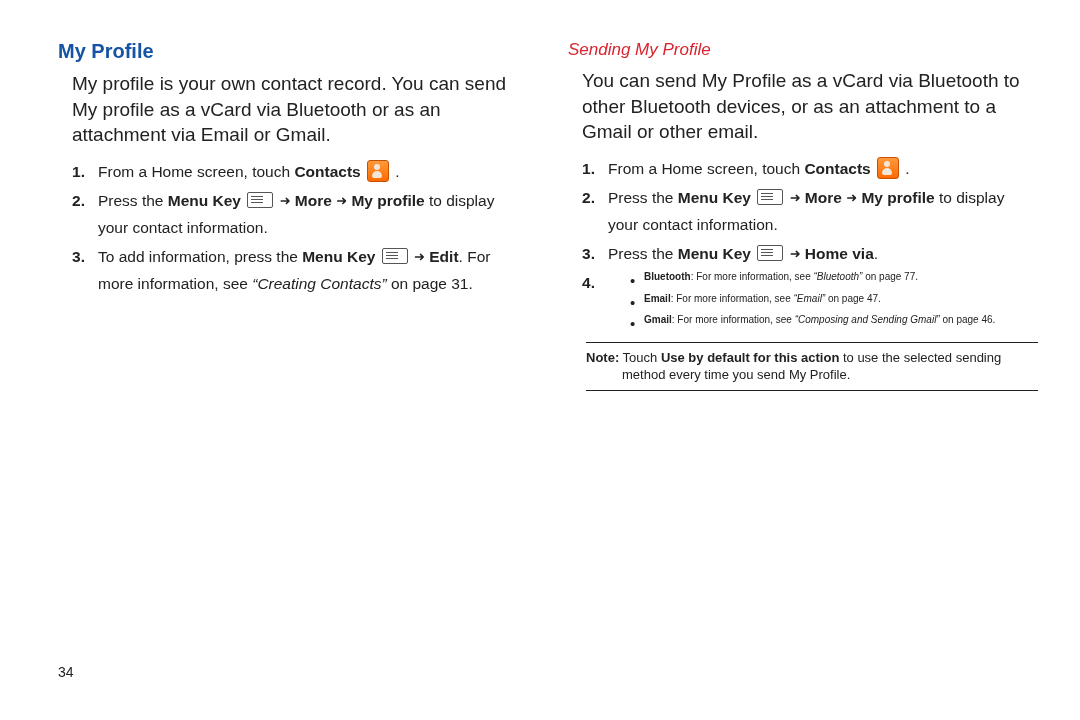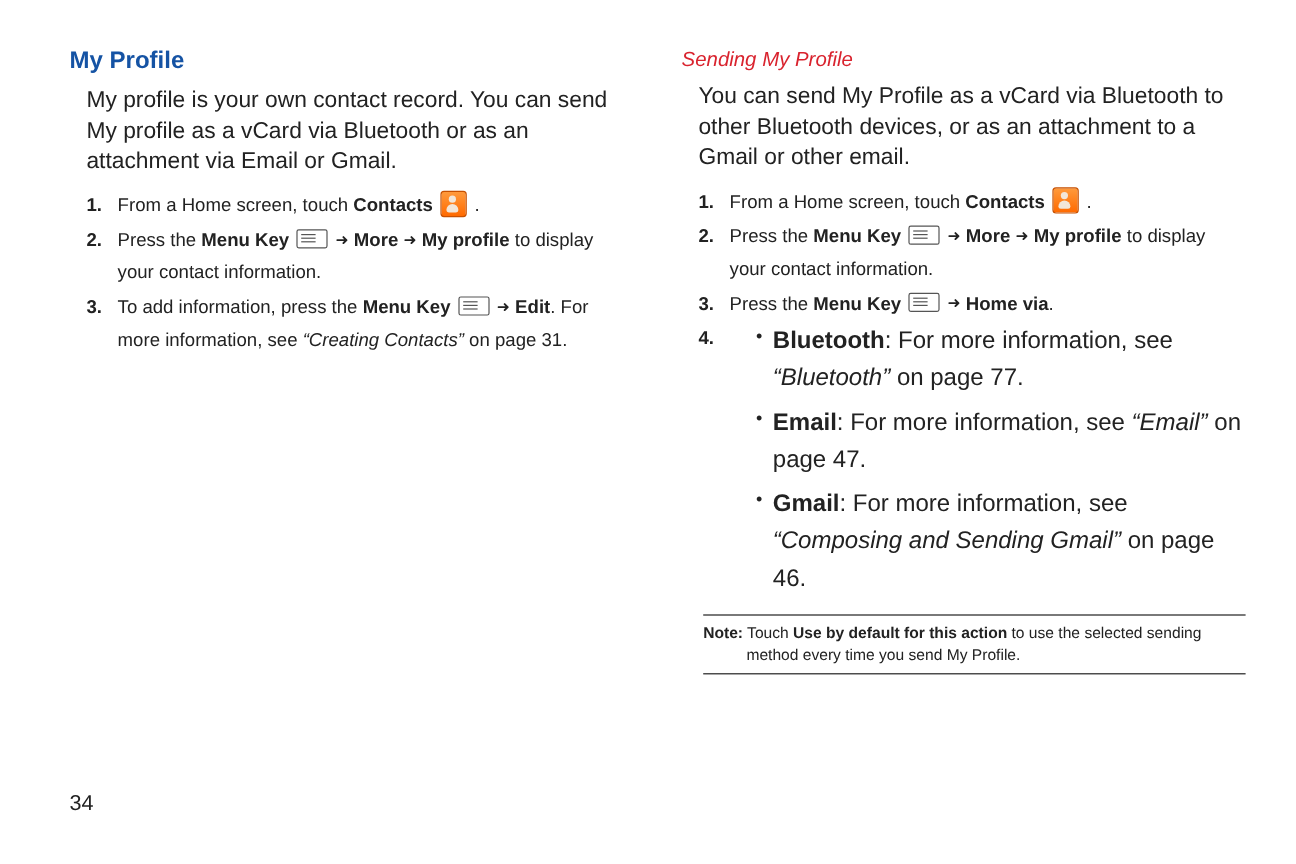--- a/index.html
+++ b/index.html
@@ -109,21 +109,21 @@
     box-shadow: 0 3px 0 #555, 0 6px 0 #555;
   }
   ul.bullets {
     list-style: none;
     padding: 0 0 0 22px;
     margin: 0;
   }
   ul.bullets > li {
     position: relative;
     padding-left: 14px;
-    font-size: 20px;
+    font-size: 10px;
     line-height: 1.55;
     margin-bottom: 6px;
   }
   ul.bullets > li::before {
     content: "•";
     position: absolute;
     left: 0;
     top: 0;
     font-size: 15px;
   }
@@ -132,21 +132,21 @@
     border-bottom: 1px solid #222;
     padding: 6px 0;
     margin: 14px 0 0 18px;
     font-size: 13px;
     line-height: 1.35;
   }
   .pagenum {
     position: absolute;
     left: 58px;
     bottom: 40px;
-    font-size: 18px;
+    font-size: 14px;
   }
 </style>
 </head>
 <body>
 
 <div class="page">
 
   <div class="col">
     <h2 class="h-blue">My Profile</h2>
     <p class="intro">My profile is your own contact record. You can send My profile as a vCard via Bluetooth or as an attachment via Email or Gmail.</p>

